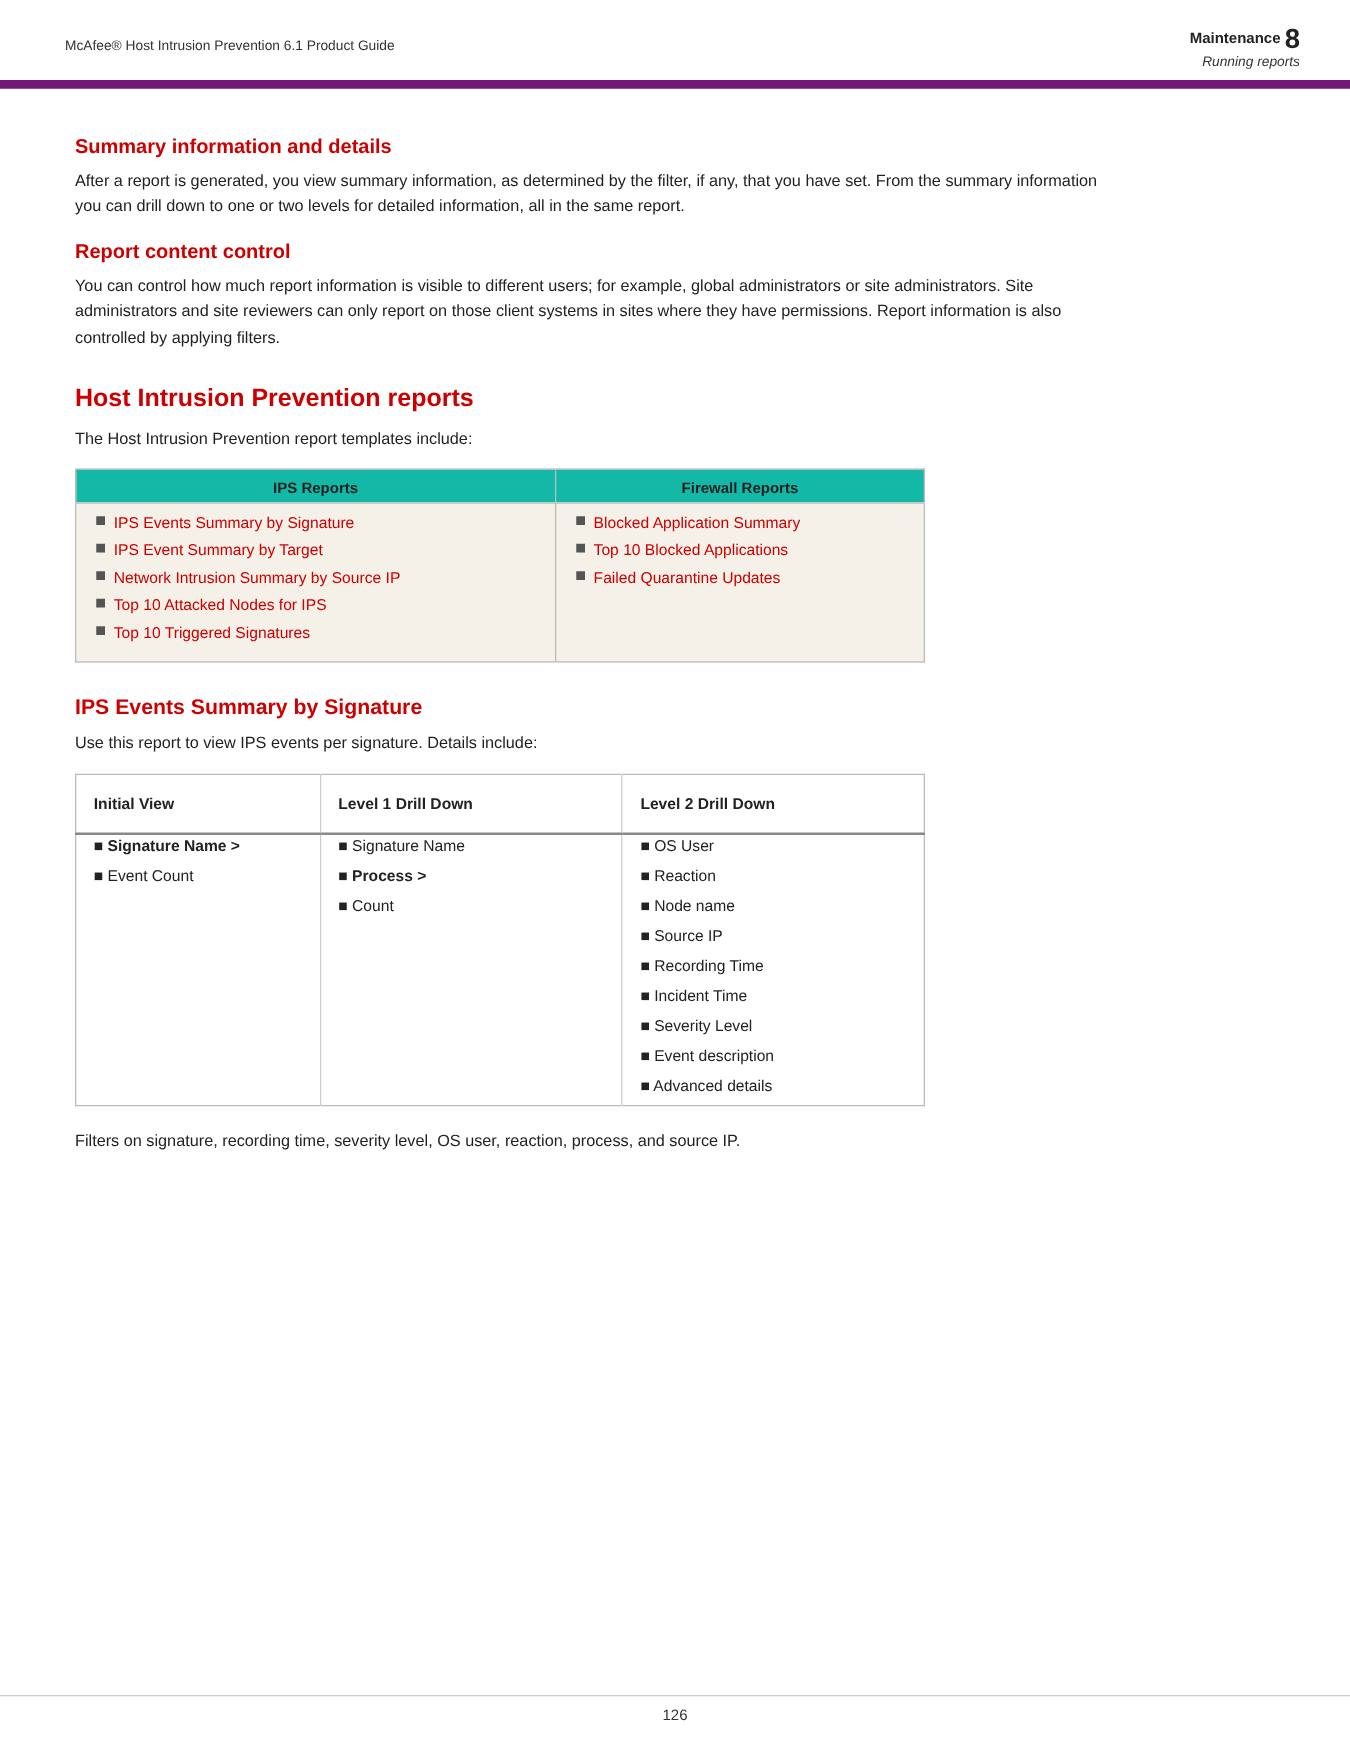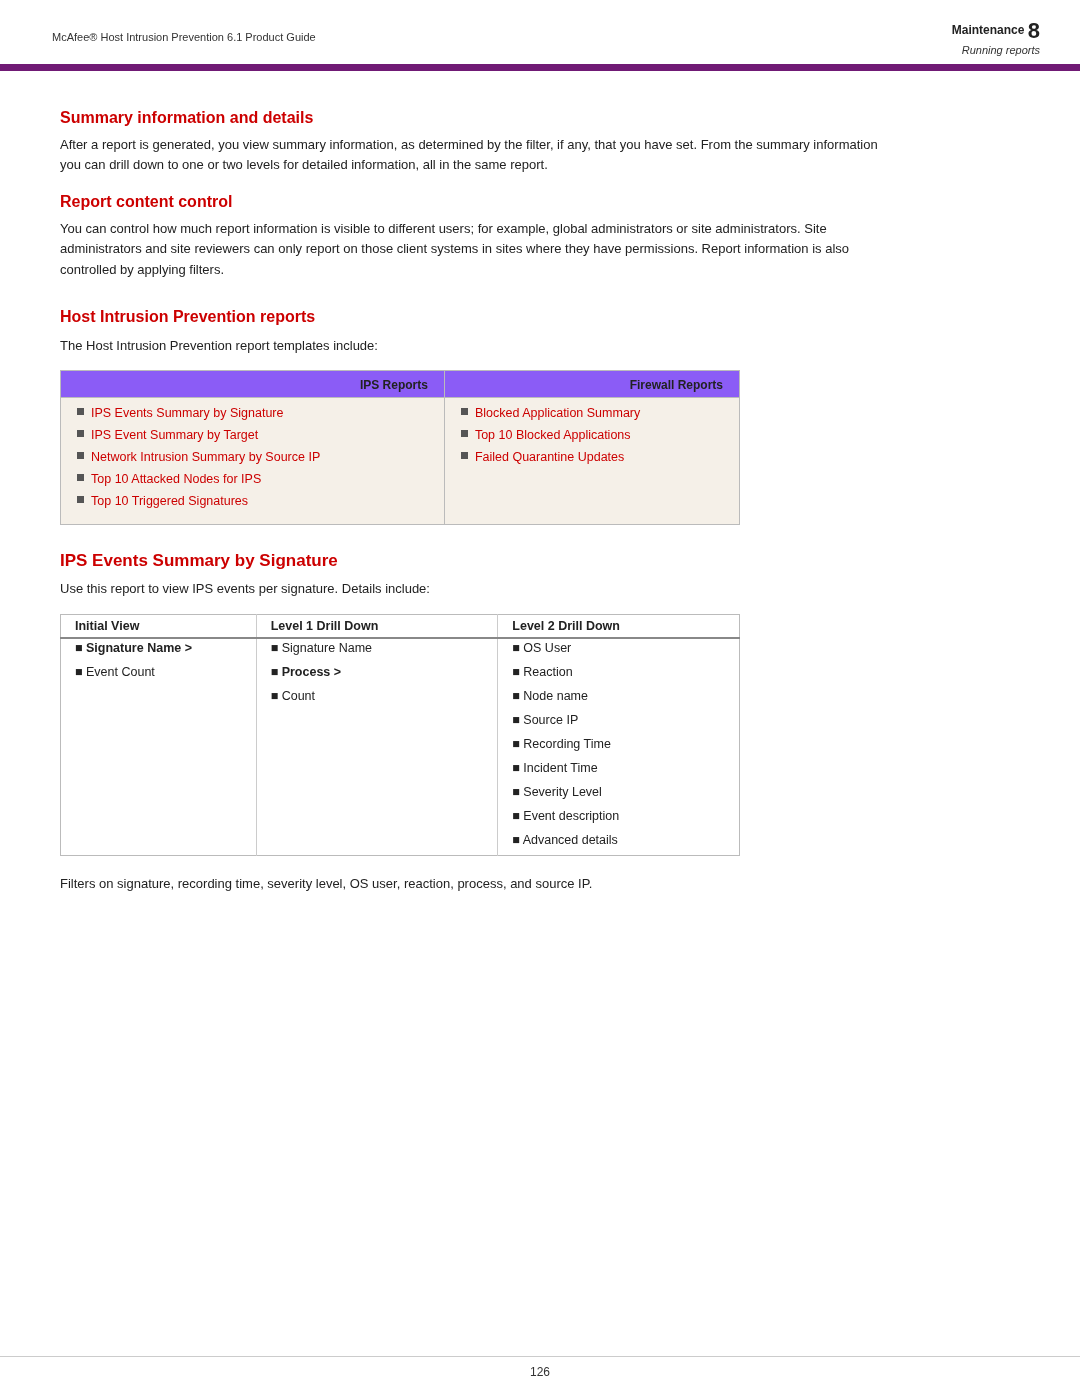--- a/index.html
+++ b/index.html
@@ -58,21 +58,21 @@
     .heading-red {
       color: #c00;
       font-size: 16px;
       font-weight: bold;
       margin-bottom: 8px;
       margin-top: 18px;
     }
     
     .heading-major {
       color: #c00;
-      font-size: 16px;
+      font-size: 20px;
       font-weight: bold;
       margin-bottom: 10px;
       margin-top: 28px;
     }
     .body-text {
       font-size: 13px;
       color: #222;
       line-height: 1.55;
       margin-bottom: 10px;
       max-width: 820px;
@@ -82,22 +82,22 @@
       border: 1px solid #bbb;
       border-collapse: collapse;
       margin: 14px 0 18px 0;
       width: 680px;
       background: #f5f0e8;
     }
     .reports-table th {
       font-size: 12px;
       font-weight: bold;
       padding: 7px 16px 5px 16px;
-      text-align: right;
-      background: #8b5cf6;
+      text-align: center;
+      background: #14b8a6;
       border-bottom: 1px solid #bbb;
       border-right: 1px solid #bbb;
     }
     .reports-table th:last-child { border-right: none; }
     .reports-table td {
       vertical-align: top;
       padding: 6px 16px 10px 16px;
       background: #f5f0e8;
       border-right: 1px solid #bbb;
       font-size: 12.5px;
@@ -141,21 +141,21 @@
     .drilldown-table {
       border: 1px solid #bbb;
       border-collapse: collapse;
       width: 680px;
       margin: 14px 0 18px 0;
       background: #fff;
     }
     .drilldown-table th {
       font-size: 12.5px;
       font-weight: bold;
-      padding: 4px 14px;
+      padding: 16px 14px;
       text-align: left;
       background: #fff;
       border-bottom: 2px solid #888;
       border-right: 1px solid #ccc;
     }
     .drilldown-table th:last-child { border-right: none; }
     .drilldown-table td {
       vertical-align: top;
       padding: 2px 14px 8px 14px;
       font-size: 12.5px;

